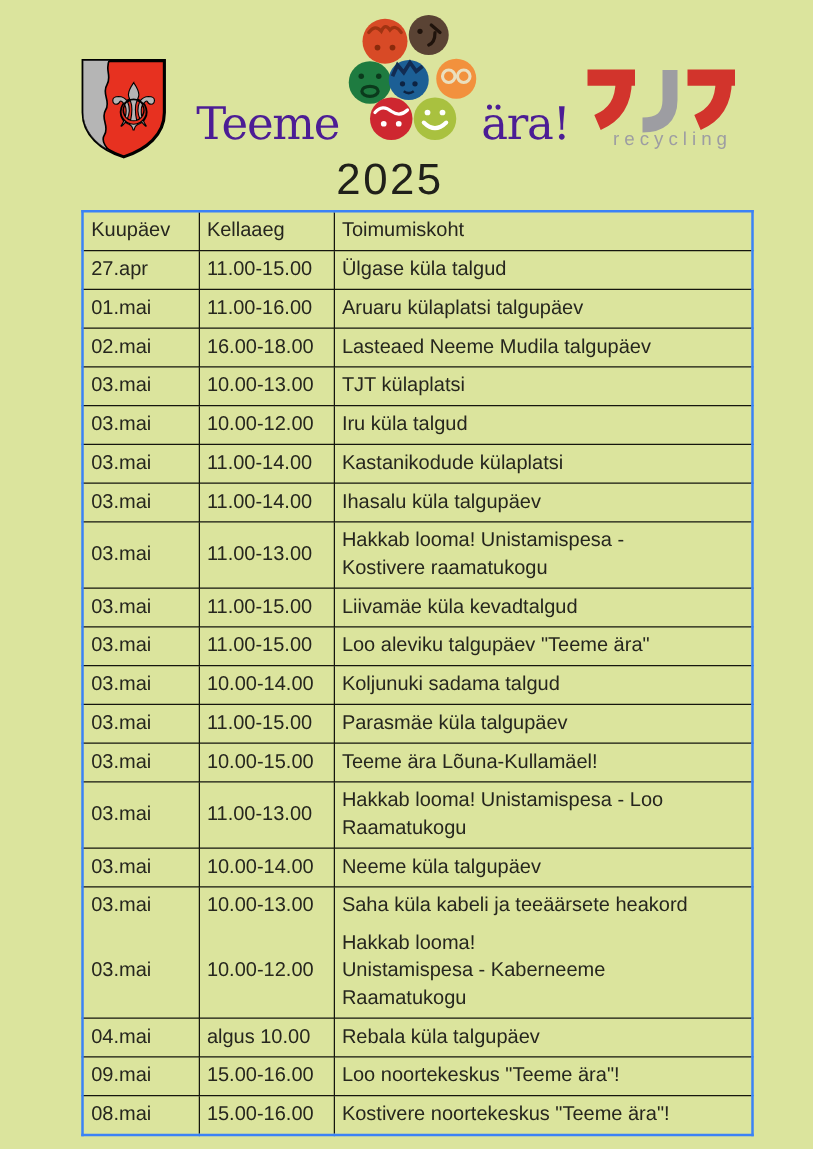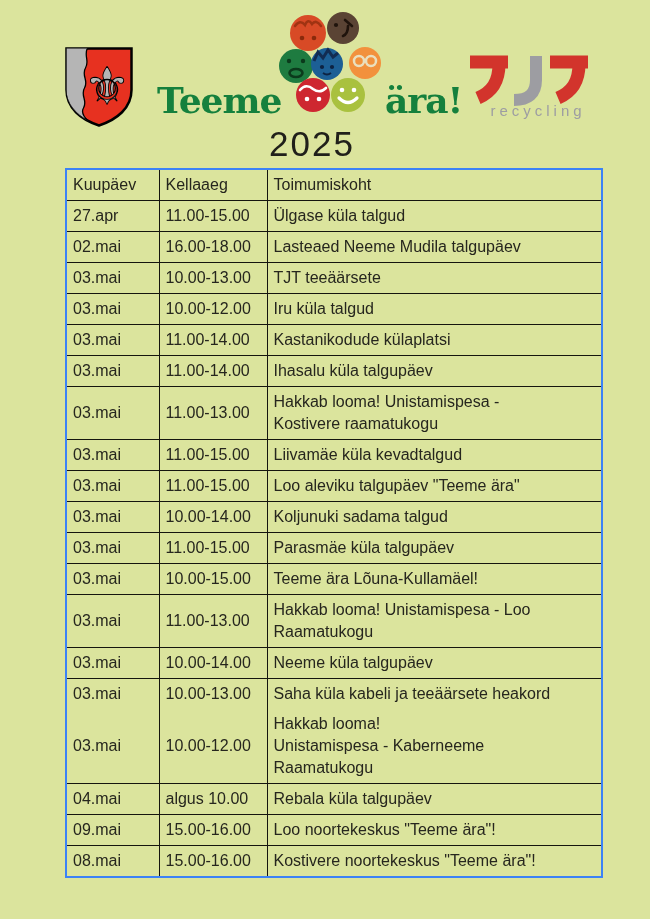--- a/index.html
+++ b/index.html
@@ -6,22 +6,22 @@
   body{
     width:650px;height:919px;position:relative;overflow:hidden;
     background:#dbe49d;
     font-family:"Liberation Sans",sans-serif;
   }
   
   .coat{position:absolute;left:64px;top:46px;width:70px;height:82px;}
   .faces{position:absolute;left:278px;top:9px;width:106px;height:104px;}
   .title-word{
     position:absolute;top:82px;
-    font-family:"DejaVu Serif",serif;font-weight:bold;
-    font-size:36px;color:#15803d;letter-spacing:-1px;line-height:1;
+    font-family:"DejaVu Serif",serif;font-weight:normal;
+    font-size:36px;color:#4c1d95;letter-spacing:-1px;line-height:1;
   }
   .title-left{left:157px;}
   .title-right{left:385px;}
   .year{
     position:absolute;top:126px;left:0;width:624px;text-align:center;
     font-size:35px;font-weight:300;color:#20201a;letter-spacing:2px;line-height:1;
   }
   .tjt{position:absolute;left:468px;top:50px;width:136px;height:70px;}
   
   table.schedule{
@@ -134,28 +134,33 @@
       <th>Toimumiskoht</th>
     </tr>
   </thead>
   <tbody>
       <tr>
         <td>27.apr</td>
         <td>11.00-15.00</td>
         <td class="venue">Ülgase küla talgud</td>
       </tr>
       <tr>
+        <td>01.mai</td>
+        <td>11.00-16.00</td>
+        <td class="venue">Aruaru külaplatsi talgupäev</td>
+      </tr>
+      <tr>
         <td>02.mai</td>
         <td>16.00-18.00</td>
         <td class="venue">Lasteaed Neeme Mudila talgupäev</td>
       </tr>
       <tr>
         <td>03.mai</td>
         <td>10.00-13.00</td>
-        <td class="venue">TJT teeäärsete</td>
+        <td class="venue">TJT külaplatsi</td>
       </tr>
       <tr>
         <td>03.mai</td>
         <td>10.00-12.00</td>
         <td class="venue">Iru küla talgud</td>
       </tr>
       <tr>
         <td>03.mai</td>
         <td>11.00-14.00</td>
         <td class="venue">Kastanikodude külaplatsi</td>

